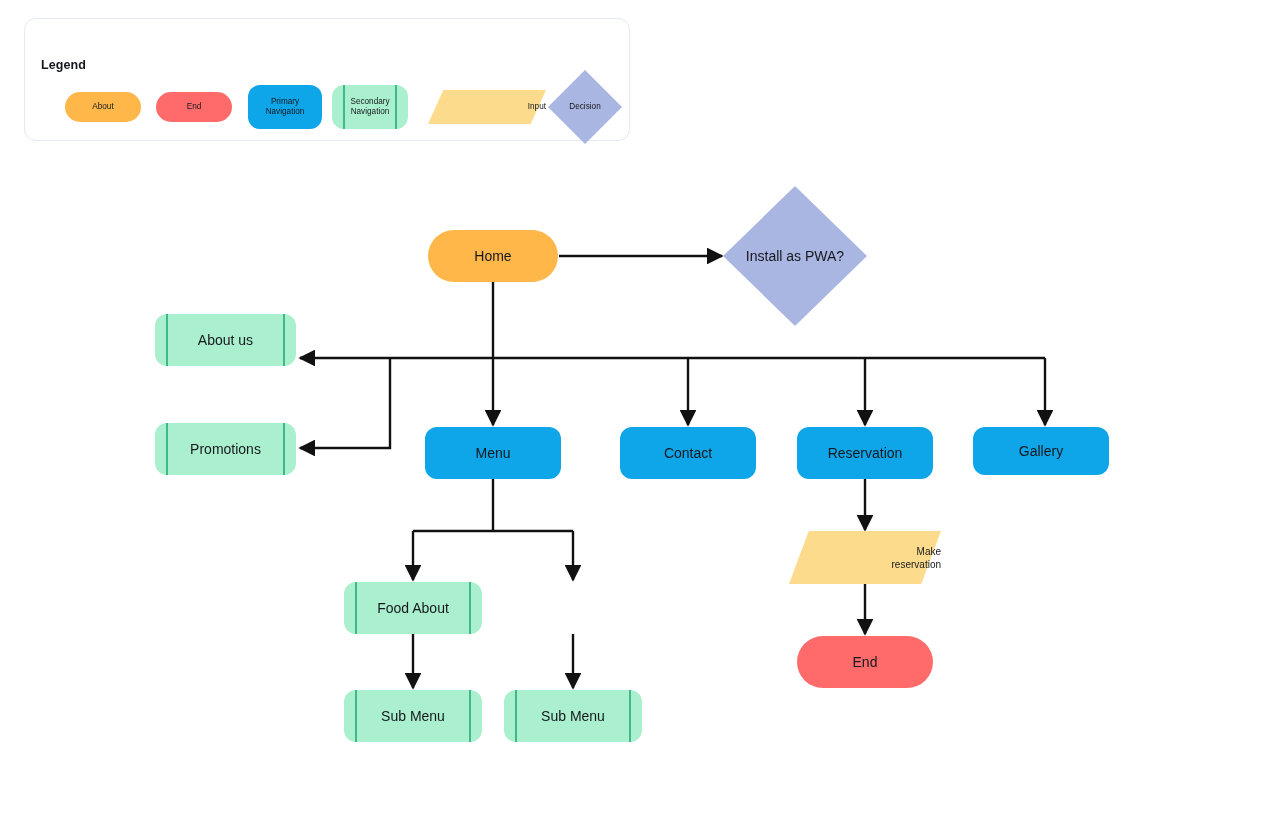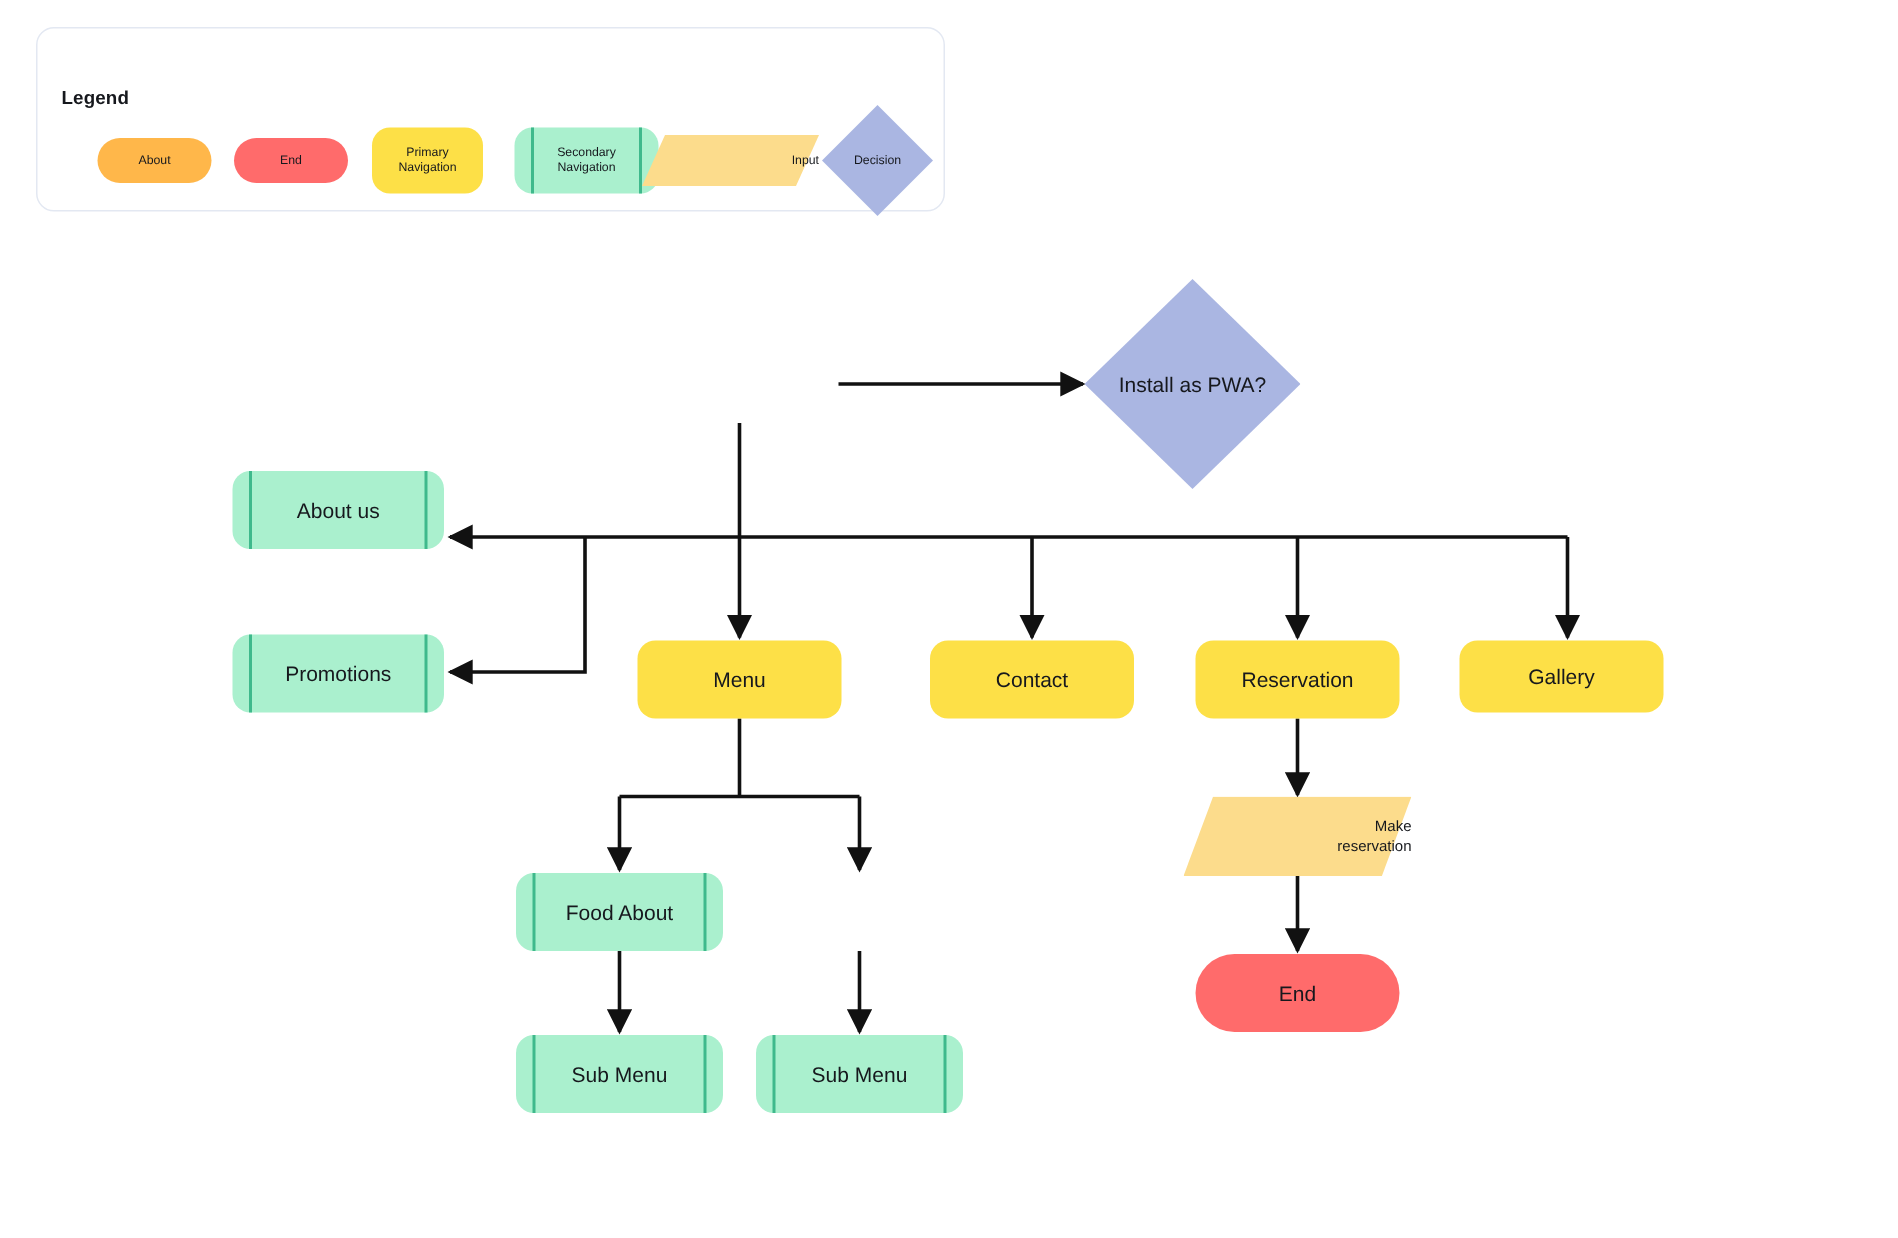--- a/index.html
+++ b/index.html
@@ -85,21 +85,21 @@
     color: #16181d;
   }
   .shape-start,
   .shape-end {
     border-radius: 999px;
   }
   .shape-start { background: #FFB74A; }
   .shape-end   { background: #FF6B6B; }
 
   .shape-primary {
-    background: #fde047;
+    background: #0ea5e9;
     border-radius: 12px;
   }
 
   .shape-secondary {
     background: #AAF0CE;
     border-radius: 12px;
     position: absolute;
   }
   .shape-secondary .bar {
     position: absolute;
@@ -211,38 +211,41 @@
       </div>
 
       <div class="legend-item shape-end" style="left:117px; width:76px; height:30px; top:11px;">
         <span>End</span>
       </div>
 
       <div class="legend-item shape-primary" style="left:209px; width:74px; height:44px; top:4px;">
         <span class="ml">Primary<br>Navigation</span>
       </div>
 
-      <div class="legend-item shape-secondary" style="left:304px; width:96px; height:44px; top:4px;">
+      <div class="legend-item shape-secondary" style="left:293px; width:76px; height:44px; top:4px;">
         <span class="bar left"></span>
         <span class="bar right"></span>
         <span class="sec-label ml">Secondary<br>Navigation</span>
       </div>
 
       <div class="legend-item shape-input" style="left:389px; width:118px; height:34px; top:9px;">
         <span class="para"></span>
         <span class="in-label">Input</span>
       </div>
 
       <div class="legend-item shape-decision" style="left:509px; width:74px; height:74px; top:-11px;">
         <span class="dia"></span>
         <span class="dec-label">Decision</span>
       </div>
     </div>
   </div>
 
+  <div class="node main-node shape-start" style="left:428px; top:230px; width:130px; height:52px;">
+    <span>Home</span>
+  </div>
 
   <div class="node main-node shape-decision" style="left:723px; top:186px; width:144px; height:140px;">
     <span class="dia"></span>
     <span class="dec-label">Install as PWA?</span>
   </div>
 
   <div class="node main-node shape-secondary" style="left:155px; top:314px; width:141px; height:52px;">
     <span class="bar left"></span>
     <span class="bar right"></span>
     <span class="sec-label">About us</span>

